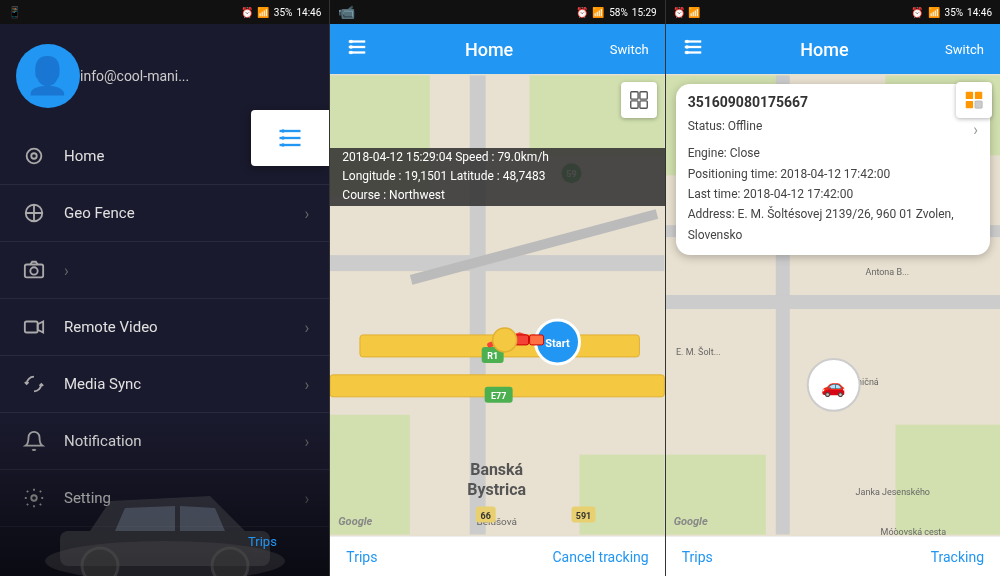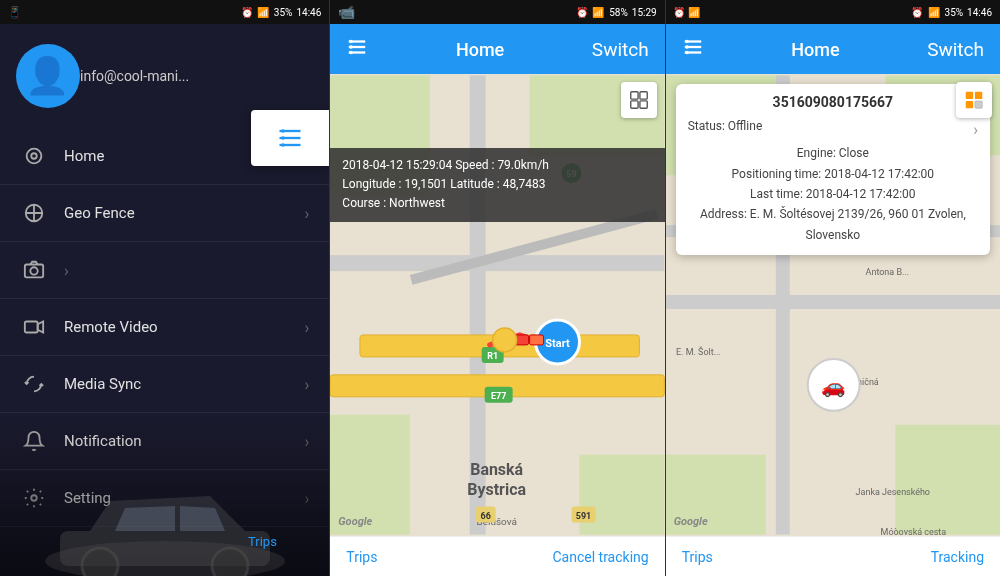--- a/index.html
+++ b/index.html
@@ -150,32 +150,32 @@
     }
 
     .header-title {
       color: #fff;
       font-size: 18px;
       font-weight: 500;
     }
 
     .header-switch {
       color: #fff;
-      font-size: 19px;
+      font-size: 13px;
       cursor: pointer;
     }
 
     .info-overlay {
       position: absolute;
       top: 74px;
       left: 0;
       right: 0;
       background: rgba(50,50,50,0.88);
       color: #fff;
-      padding: 8px 12px;
+      padding: 0 12px;
       font-size: 12px;
       line-height: 1.6;
       z-index: 5;
     }
 
     .map-area {
       flex: 1;
       background: #e8e0d0;
       position: relative;
       overflow: hidden;
@@ -244,25 +244,24 @@
       position: relative;
       overflow: hidden;
     }
 
     .info-card {
       position: absolute;
       top: 10px;
       left: 10px;
       right: 10px;
       background: #fff;
-      border-radius: 6px;
+      border-radius: 14px;
       padding: 10px 12px;
       box-shadow: 0 2px 10px rgba(0,0,0,0.25);
       z-index: 5;
-      text-align: center;
     }
 
     .device-id {
       font-size: 14px;
       font-weight: bold;
       color: #333;
       margin-bottom: 6px;
     }
 
     .info-row {

